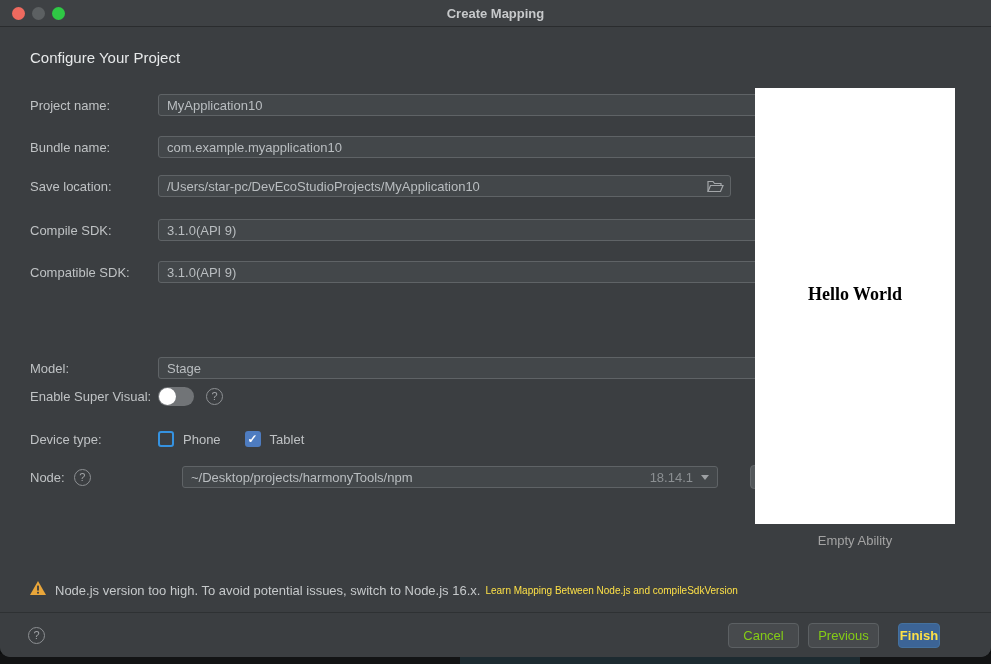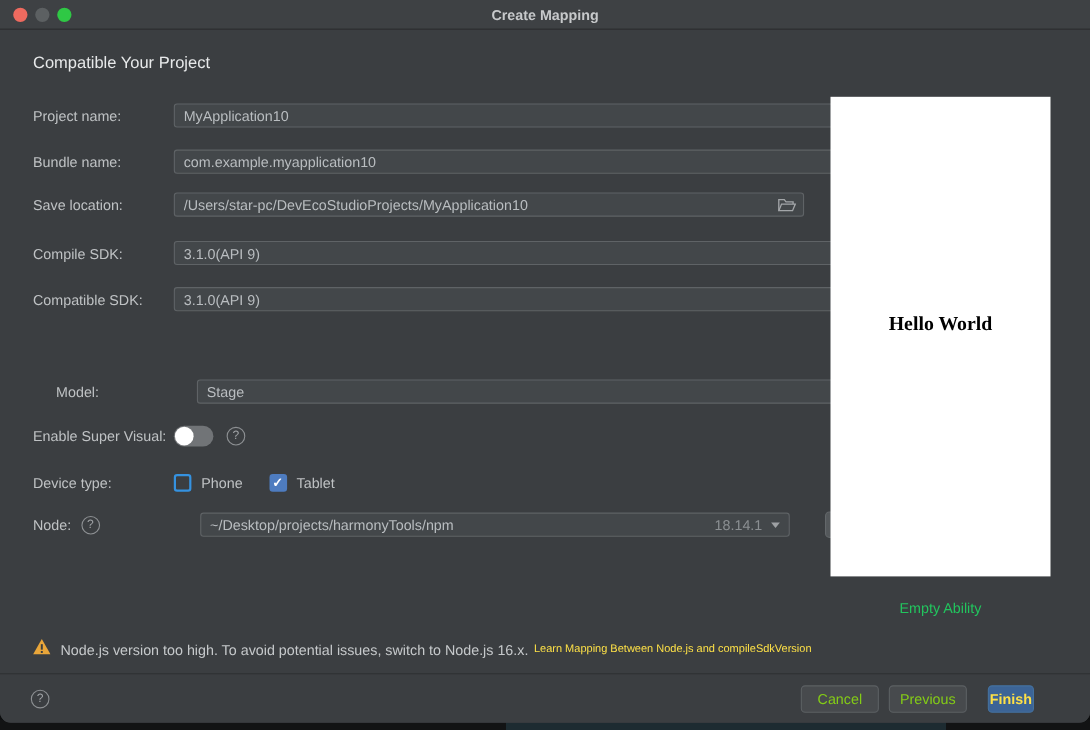--- a/index.html
+++ b/index.html
@@ -79,21 +79,21 @@
   }
 
   
   .preview { position:absolute; left:755px; top:88px; width:200px; height:436px; background:#ffffff; }
   .preview-text {
     position:absolute; left:0; top:196px; width:100%; text-align:center;
     font-family:"Liberation Serif", serif; font-weight:bold; font-size:18px; color:#000000;
   }
   .preview-caption {
     position:absolute; left:755px; top:533px; width:200px; text-align:center;
-    font-size:13px; color:#22c55e;margin-top:12px;
+    font-size:13px; color:#a3a3a3;
   }
 
   
   .warning { position:absolute; left:30px; top:581px; display:flex; align-items:center; }
   .warn-icon { margin-right:9px; flex:0 0 auto; }
   .warn-text { font-size:13px; color:#c6c9cb; }
   .warn-link { font-size:10px; color:#fde047; margin-left:5px; cursor:pointer; }
 
   
   .footer { position:absolute; left:0; right:0; top:612px; height:45px; border-top:1px solid #2e3133; background:#3b3e41; }
@@ -115,21 +115,21 @@
 
 <div class="dialog">
 
   <div class="titlebar">
     <span class="tl red"></span>
     <span class="tl min"></span>
     <span class="tl grn"></span>
     <div class="win-title">Create Mapping</div>
   </div>
 
-  <div class="heading">Compatible Your Project</div>
+  <div class="heading">Configure Your Project</div>
 
   <div class="row" style="top:93px;">
     <div class="row-label">Project name:</div>
     <input class="input" value="MyApplication10" style="">
   </div>
 
   <div class="row" style="top:135px;">
     <div class="row-label">Bundle name:</div>
     <input class="input" value="com.example.myapplication10" style="">
   </div>
@@ -157,21 +157,21 @@
 
   <div class="row" style="top:260px;">
     <div class="row-label">Compatible SDK:</div>
     <div class="field">
       <span class="val">3.1.0(API 9)</span>
       <span class="dd-arrow"></span>
     </div>
   </div>
 
 
-  <div class="row" style="top:344px;margin-left:21px;">
+  <div class="row" style="top:356px;">
     <div class="row-label">Model:</div>
     <div class="field">
       <span class="val">Stage</span>
       <span class="dd-arrow"></span>
     </div>
   </div>
 
   <div class="row" style="top:384px;">
     <div class="row-label" style="flex:0 0 128px;">Enable Super Visual:</div>
     <div class="toggle">

